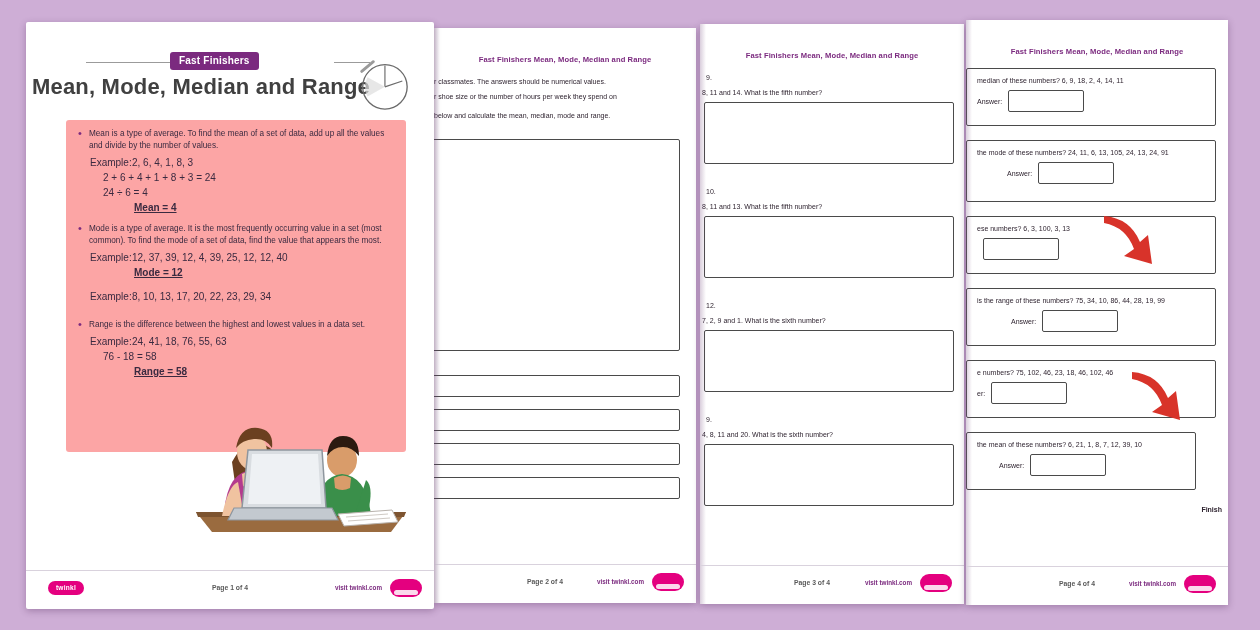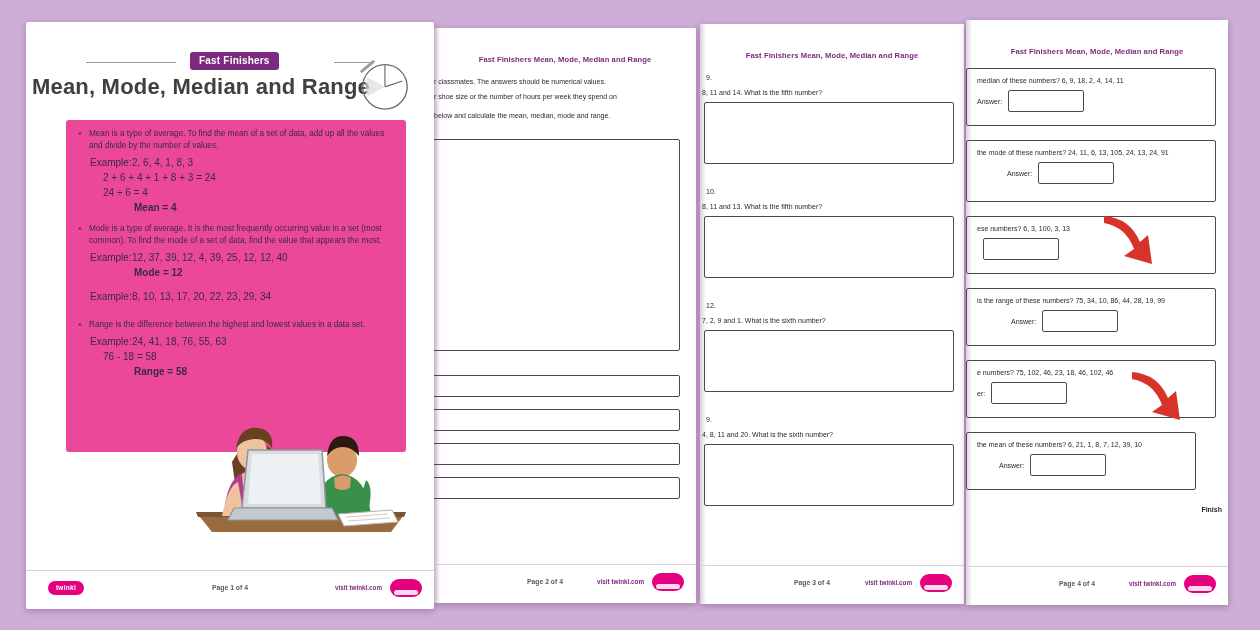--- a/index.html
+++ b/index.html
@@ -68,21 +68,21 @@
     background: linear-gradient(to right, rgba(120,80,130,0.28), rgba(255,255,255,0));
   }
 
   
   .p1-header {
     position: relative;
     height: 80px;
   }
   .badge {
     position: absolute;
-    left: 164px;
+    left: 144px;
     top: 30px;
     background: #7b2a7f;
     color: #ffffff;
     font-size: 10px;
     font-weight: bold;
     padding: 3px 9px 4px 9px;
     border-radius: 3px;
     letter-spacing: .2px;
     white-space: nowrap;
   }
@@ -115,21 +115,21 @@
     width: 58px;
     height: 58px;
   }
 
   .content-box {
     position: absolute;
     left: 40px;
     top: 98px;
     width: 340px;
     height: 332px;
-    background: #ec4899;
+    background: #fca5a5;
     border-radius: 3px;
     padding: 8px 10px;
     box-sizing: border-box;
   }
   .bullet {
     position: relative;
     margin: 0 0 4px 0;
     padding-left: 13px;
     color: #3a2a40;
     font-size: 8.2px;
@@ -145,21 +145,21 @@
   }
   .sub {
     margin: 2px 0 2px 14px;
     font-size: 10px;
     line-height: 13px;
     color: #3a2a40;
   }
   .sub .lbl { display: inline-block; width: 42px; }
   .indent1 { margin-left: 27px; }
   .indent2 { margin-left: 58px; }
-  .bold { font-weight: bold; }
+  .bold { font-weight: bold; text-decoration: underline; }
   .blockgap { height: 7px; }
 
   
   .illustration {
     position: absolute;
     left: 160px;
     top: 378px;
     width: 230px;
     height: 145px;
   }

